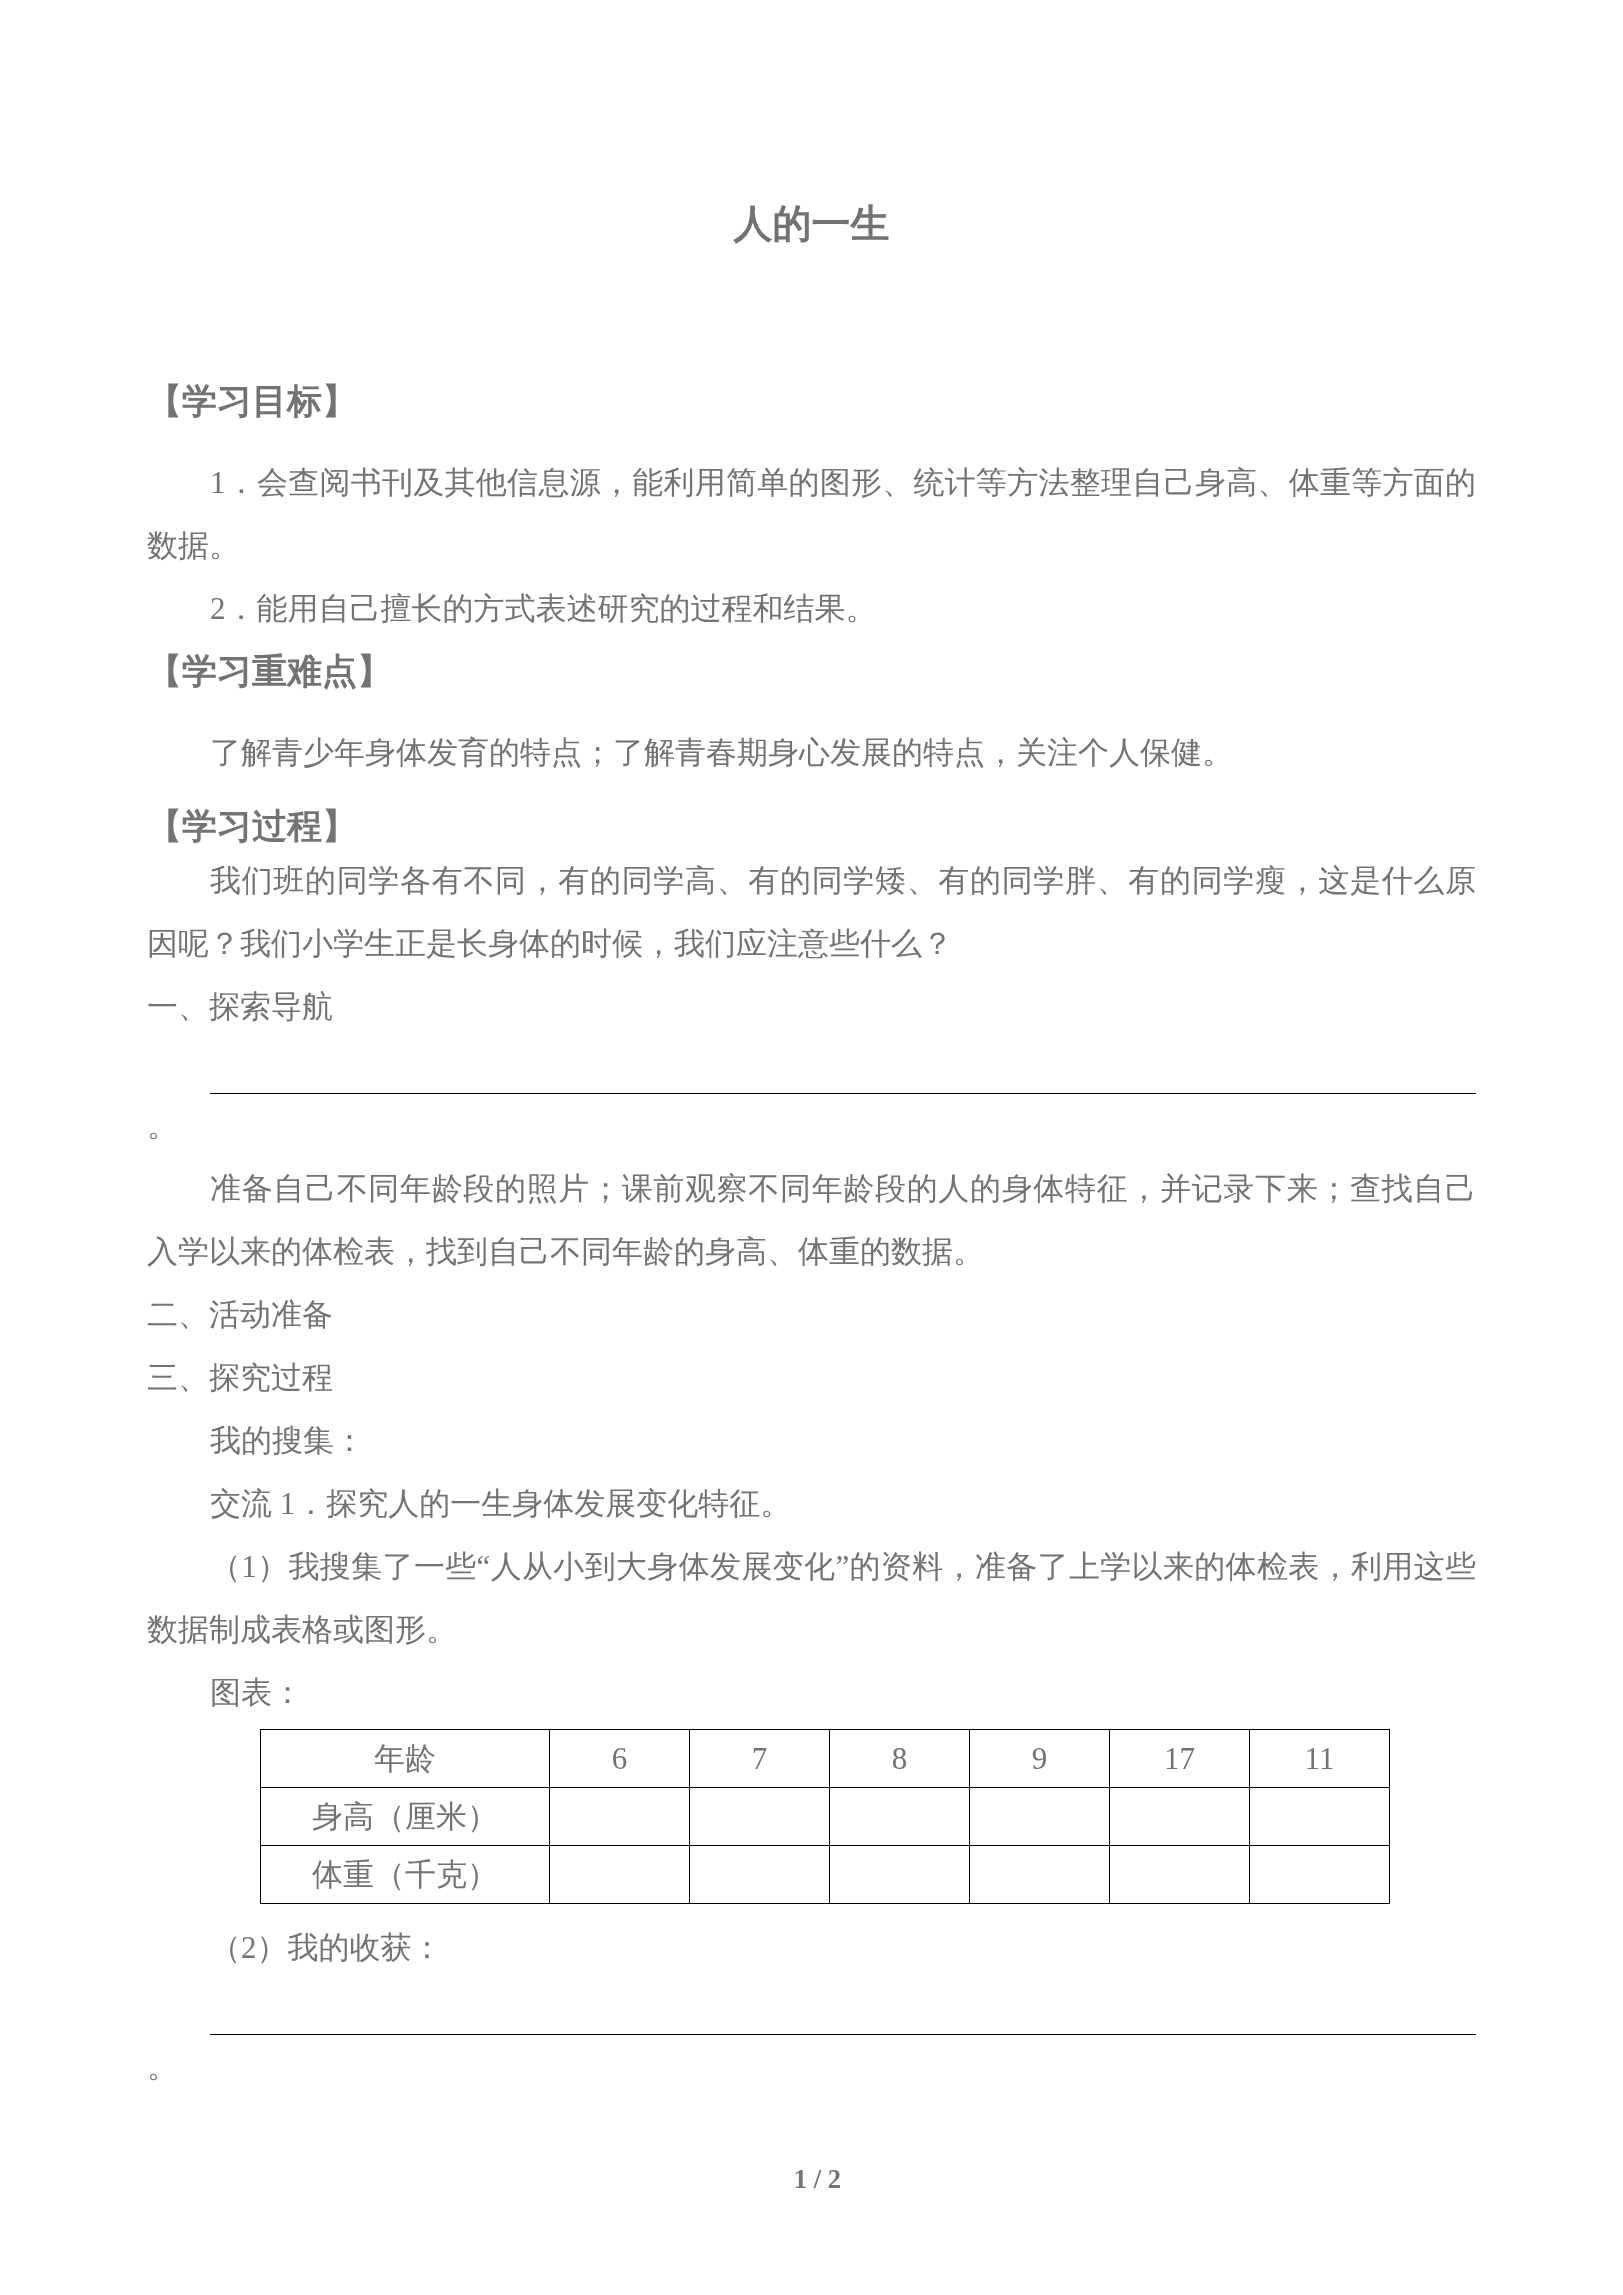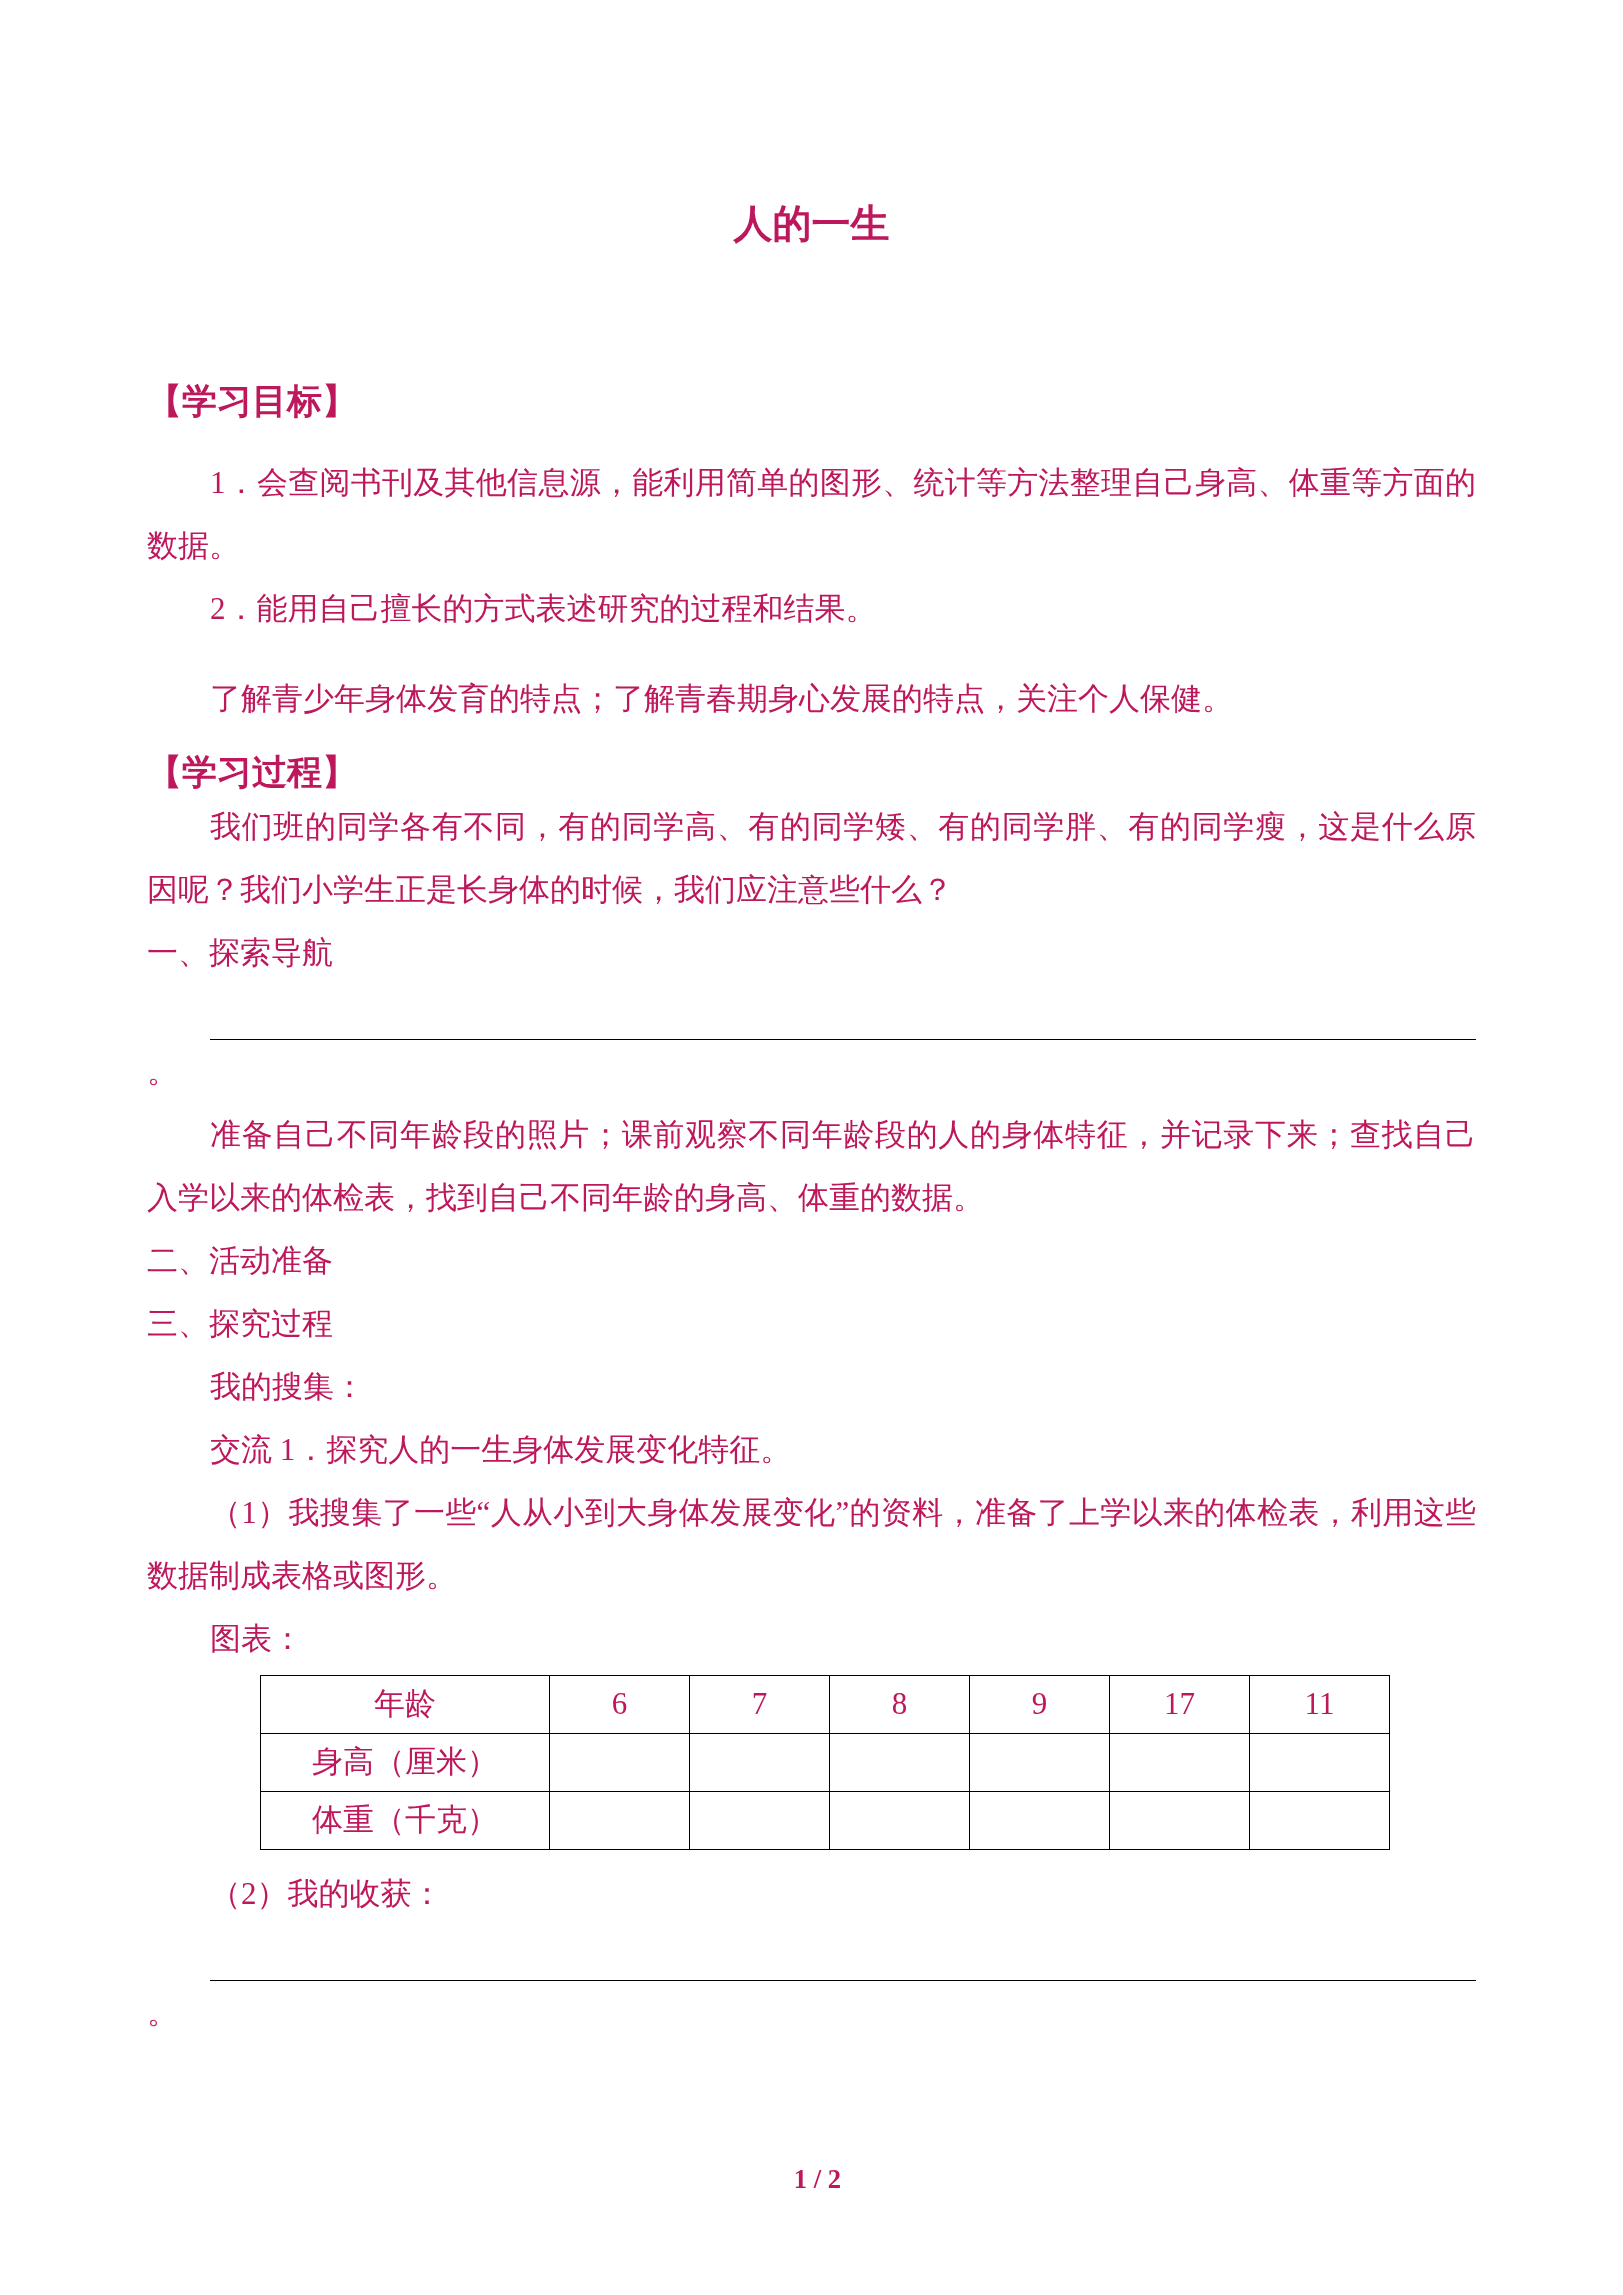--- a/index.html
+++ b/index.html
@@ -2,21 +2,21 @@
 <html style="font-size:11px"><head>
 <meta charset="utf-8">
 <style>
   * { margin: 0; padding: 0; box-sizing: border-box; }
   html, body { background: #ffffff; }
   .page {
     position: relative;
     width: 1623px;
     height: 2295px;
     background: #ffffff;
-    color: #be185d;
+    color: #737373;
     font-family: "Liberation Serif", "DejaVu Serif", serif;
     font-size: 31px;
     line-height: 63px;
     padding: 0 147px;
     overflow: hidden;
   }
   .doc-title {
     padding-top: 202px;
     text-align: center;
     font-size: 39px;
@@ -75,20 +75,21 @@
 <body>
 
 <div class="page">
 
   <div class="doc-title">人的一生</div>
 
   <div class="sec-heading first">【学习目标】</div>
   <p class="para mt40">1．会查阅书刊及其他信息源，能利用简单的图形、统计等方法整理自己身高、体重等方面的数据。</p>
   <p class="para">2．能用自己擅长的方式表述研究的过程和结果。</p>
 
+  <div class="sec-heading mt15">【学习重难点】</div>
   <p class="para mt40">了解青少年身体发育的特点；了解青春期身心发展的特点，关注个人保健。</p>
 
   <div class="sec-heading">【学习过程】</div>
 
   <p class="para">我们班的同学各有不同，有的同学高、有的同学矮、有的同学胖、有的同学瘦，这是什么原因呢？我们小学生正是长身体的时候，我们应注意些什么？</p>
   <p class="para no-indent">一、探索导航</p>
   <div class="answer-line"></div>
   <p class="para no-indent">。</p>
 
   <p class="para">准备自己不同年龄段的照片；课前观察不同年龄段的人的身体特征，并记录下来；查找自己入学以来的体检表，找到自己不同年龄的身高、体重的数据。</p>

